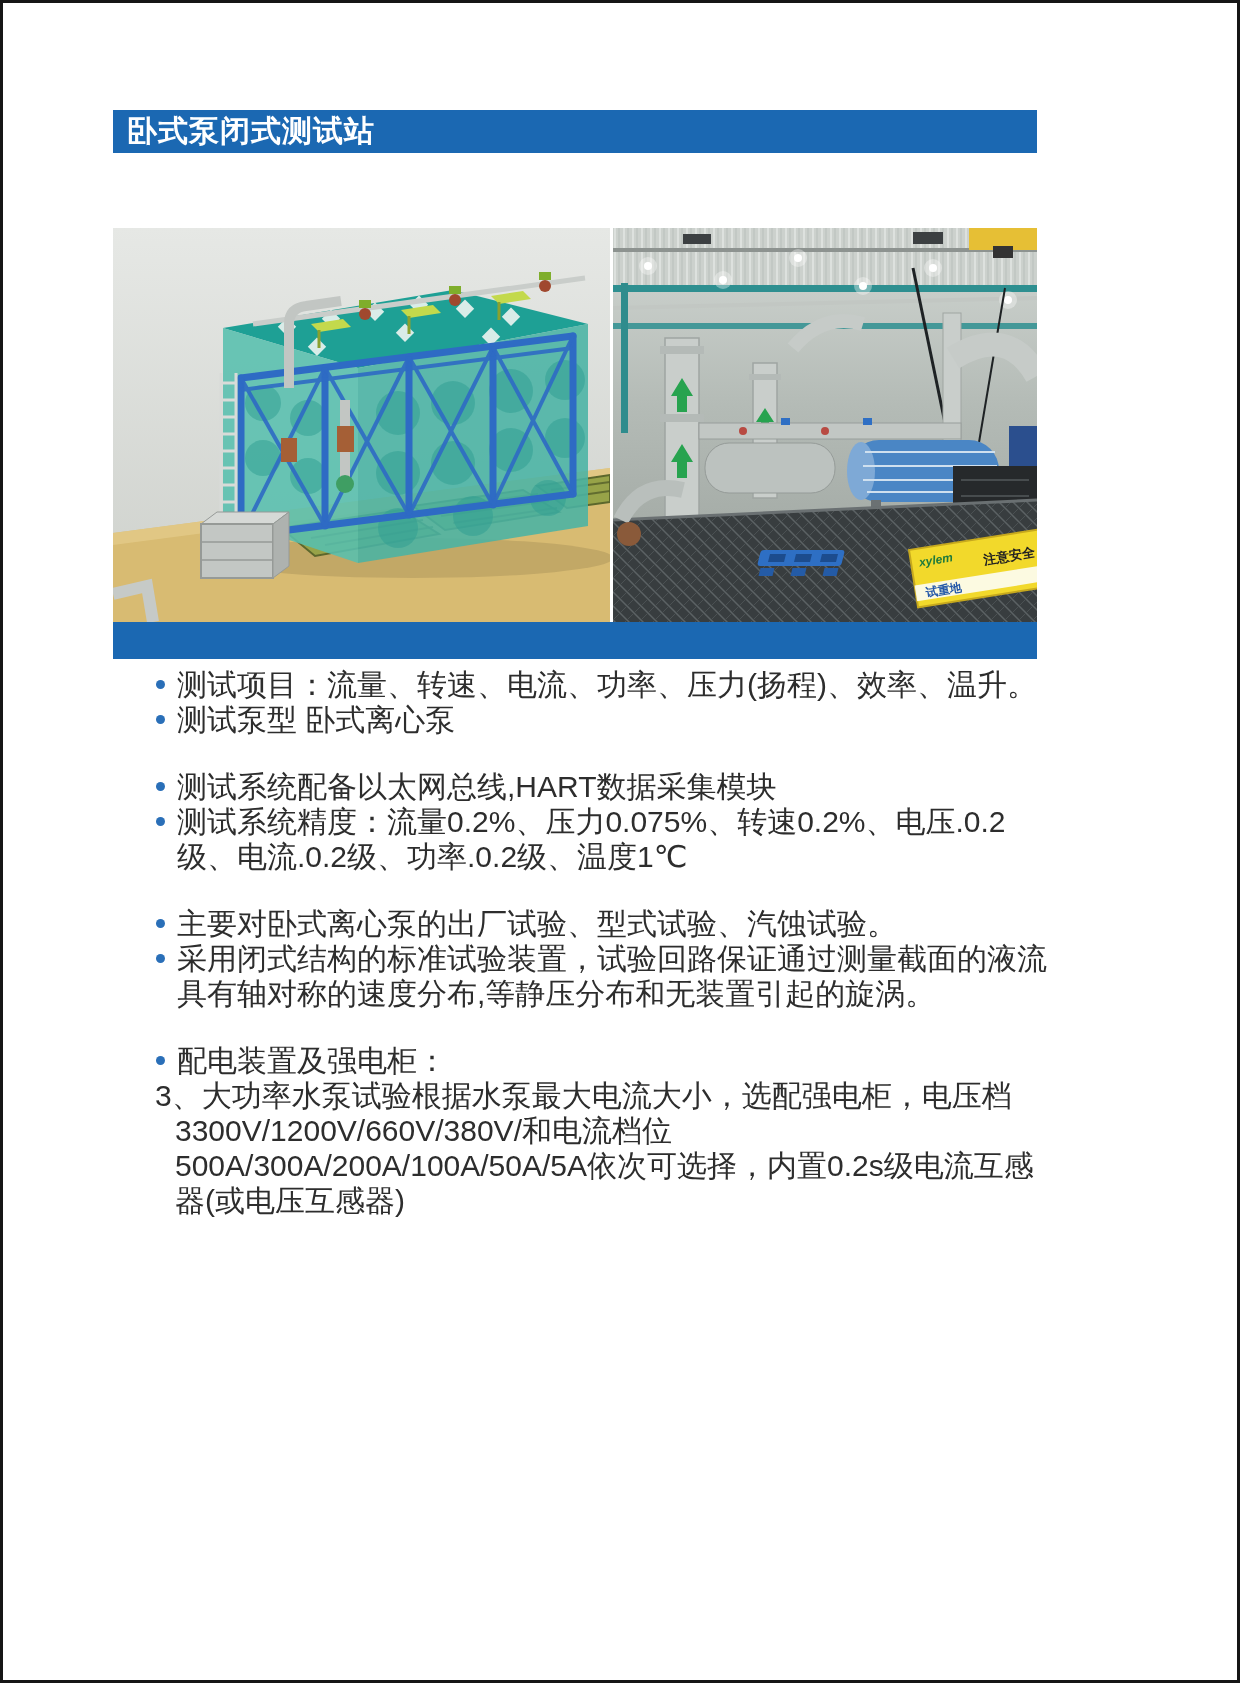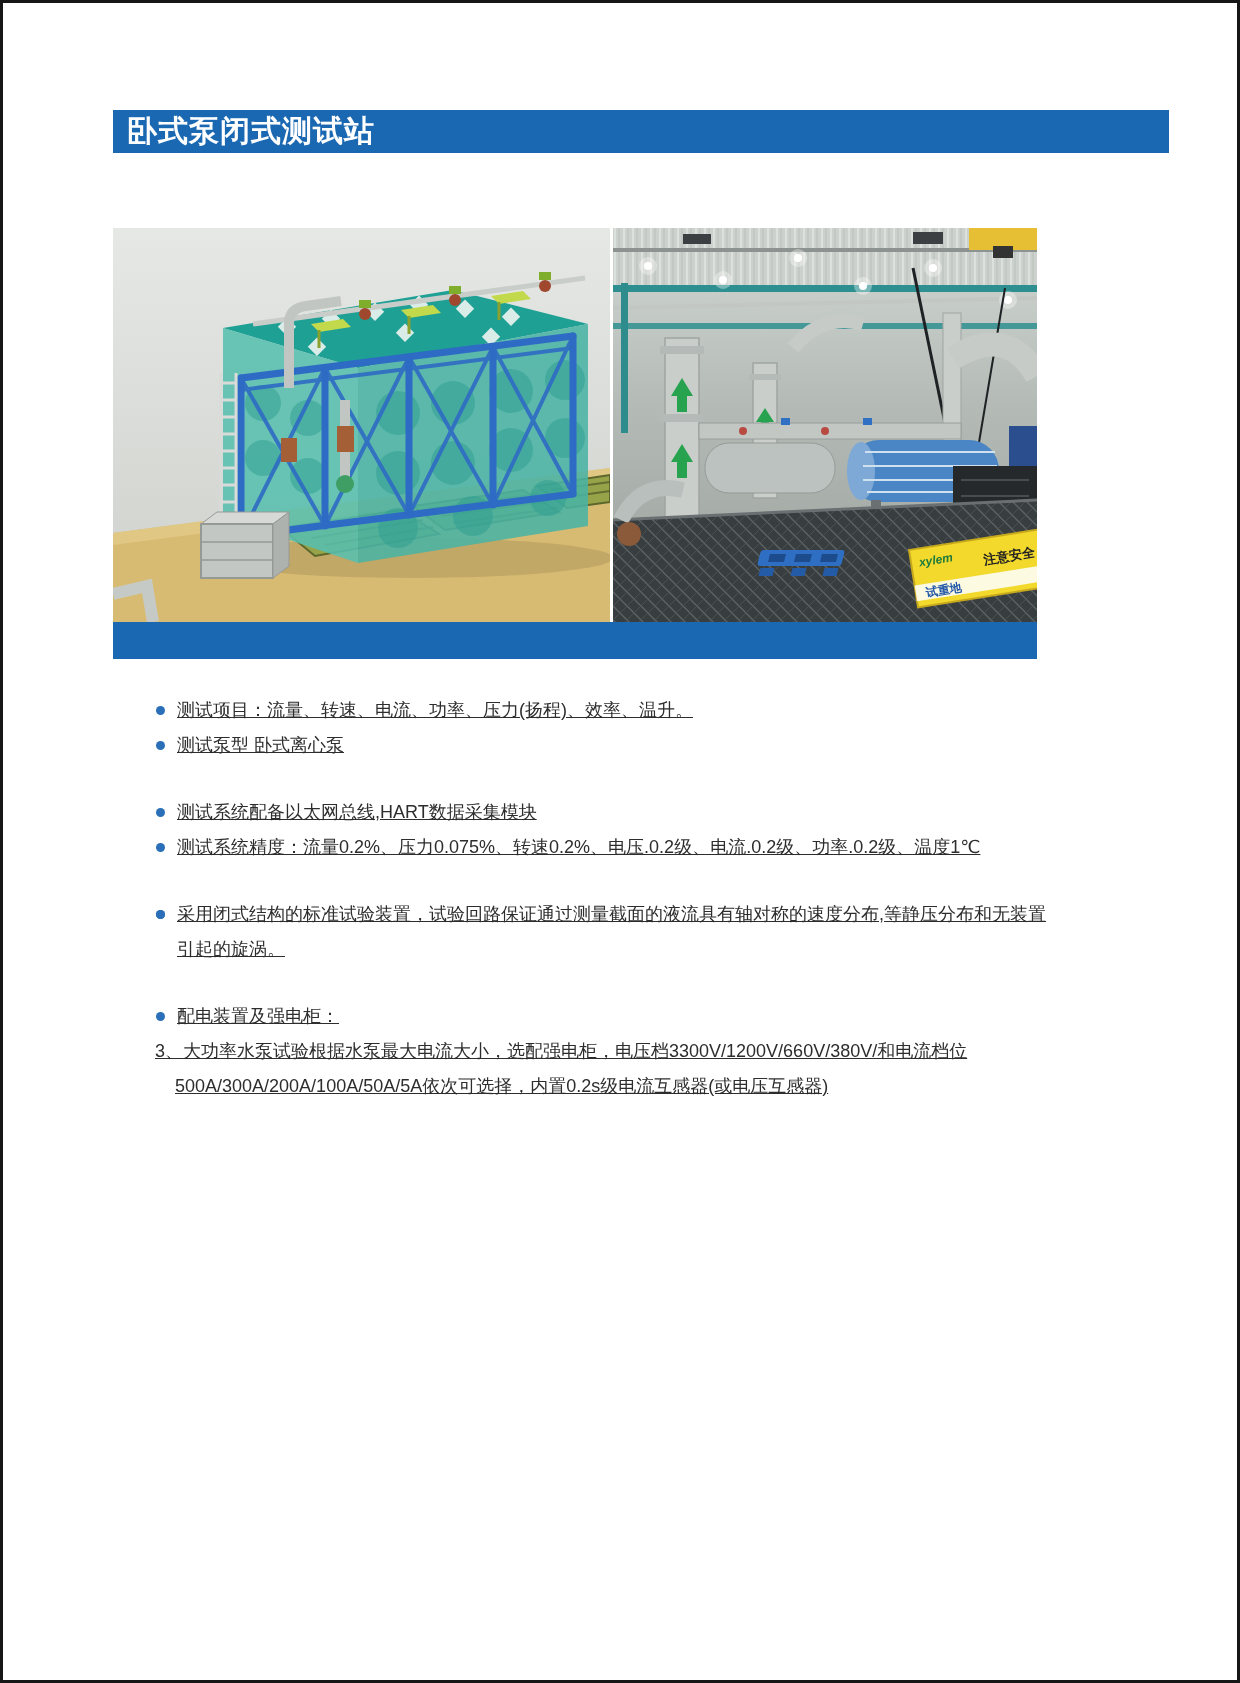--- a/index.html
+++ b/index.html
@@ -8,37 +8,37 @@
     --bullet-blue:#2a6fb8;
     --text-color:#2d2d2d;
   }
   *{box-sizing:border-box;}
   body{margin:0;background:#ffffff;font-family:"Liberation Sans","DejaVu Sans",sans-serif;}
   .page{
     position:relative;width:1240px;height:1683px;background:#ffffff;
     border:3px solid #161616;overflow:hidden;
   }
   .title-bar{
-    position:absolute;left:110px;top:107px;width:1056px;height:43px;
+    position:absolute;left:110px;top:107px;width:924px;height:43px;
     background:var(--header-blue);color:#ffffff;
     display:flex;align-items:center;padding-left:14px;
     font-size:30px;font-weight:bold;letter-spacing:1px;
   }
   .media-row{
     position:absolute;left:110px;top:225px;width:924px;height:394px;
     display:flex;gap:3px;background:#ffffff;
   }
   .media-row svg{display:block;height:394px;}
   .media-strip{
     position:absolute;left:110px;top:619px;width:924px;height:37px;
     background:var(--strip-blue);
   }
   .content{
-    position:absolute;left:152px;top:690px;width:892px;
-    color:var(--text-color);font-size:18px;line-height:35px;text-decoration:underline;
+    position:absolute;left:152px;top:664px;width:892px;
+    color:var(--text-color);font-size:30px;line-height:35px;
   }
   .text-block + .text-block{margin-top:32px;}
   .bullet-item{position:relative;padding-left:22px;}
   .bullet-item .dot{
     position:absolute;left:1px;top:13px;width:9px;height:9px;border-radius:50%;
     background:var(--bullet-blue);
   }
   .numbered-item{padding-left:20px;text-indent:-20px;}
 </style>
 </head>
@@ -314,20 +314,21 @@
       </div>
       <div class="bullet-item">
         <span class="dot"></span>
         <span>测试系统精度：流量0.2%、压力0.075%、转速0.2%、电压.0.2级、电流.0.2级、功率.0.2级、温度1℃</span>
       </div>
     </section>
 
     <section class="text-block">
       <div class="bullet-item">
         <span class="dot"></span>
+        <span>主要对卧式离心泵的出厂试验、型式试验、汽蚀试验。</span>
       </div>
       <div class="bullet-item">
         <span class="dot"></span>
         <span>采用闭式结构的标准试验装置，试验回路保证通过测量截面的液流具有轴对称的速度分布,等静压分布和无装置引起的旋涡。</span>
       </div>
     </section>
 
     <section class="text-block">
       <div class="bullet-item">
         <span class="dot"></span>

